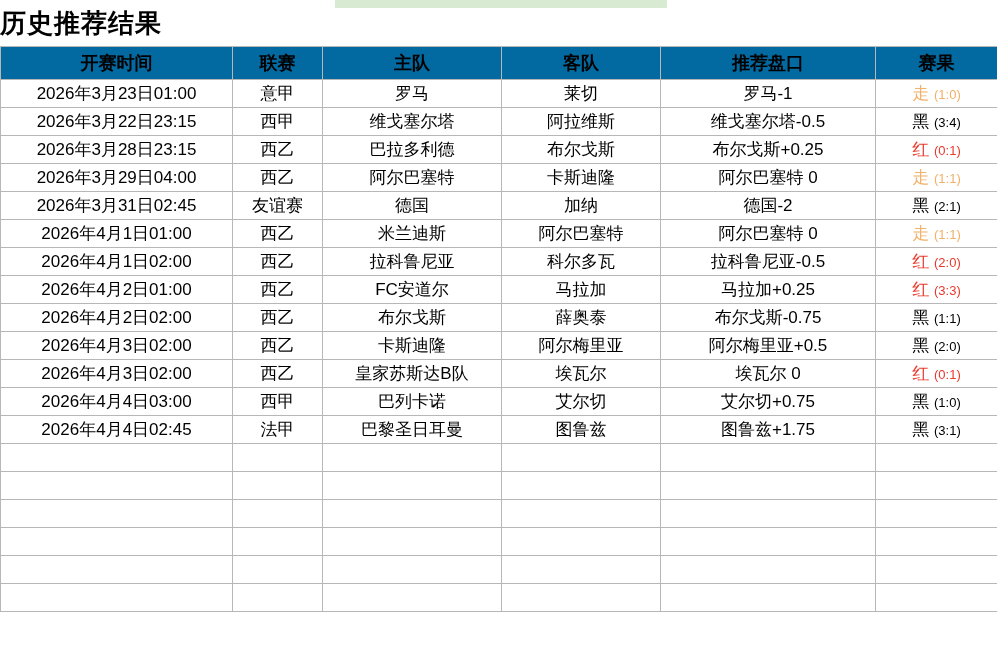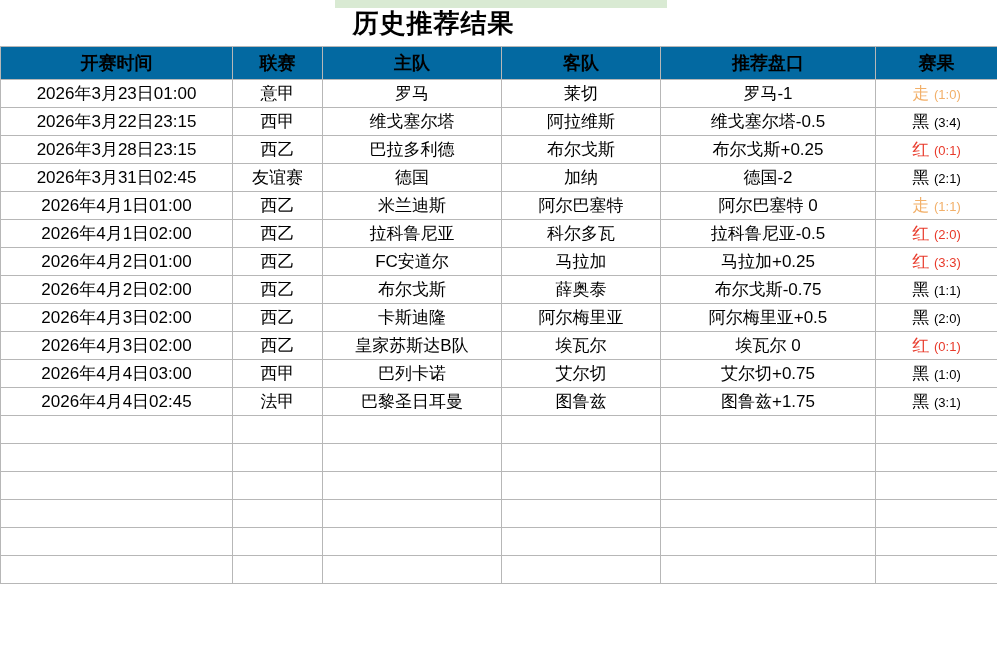--- a/index.html
+++ b/index.html
@@ -29,22 +29,20 @@
     background: #d9ead3;
   }
   .title-bar {
     position: absolute;
     left: 0;
     top: 0;
     width: 803px;
     height: 46px;
     display: flex;
     align-items: center;
-    justify-content: center;
-    margin-left: 32px;
   }
   .title-text {
     font-size: 26px;
     font-weight: bold;
     color: #000000;
     letter-spacing: 1px;
     line-height: 46px;
   }
   table.sheet {
     position: absolute;
@@ -142,20 +140,28 @@
         </tr>
         <tr>
           <td class="time-cell">2026年3月28日23:15</td>
           <td class="league-cell">西乙</td>
           <td>巴拉多利德</td>
           <td>布尔戈斯</td>
           <td>布尔戈斯+0.25</td>
           <td class="result-cell"><span class="res-red">红</span> <span class="res-score res-red"> (0:1)</span></td>
         </tr>
         <tr>
+          <td class="time-cell">2026年3月29日04:00</td>
+          <td class="league-cell">西乙</td>
+          <td>阿尔巴塞特</td>
+          <td>卡斯迪隆</td>
+          <td>阿尔巴塞特 0</td>
+          <td class="result-cell"><span class="res-push">走</span> <span class="res-score res-push"> (1:1)</span></td>
+        </tr>
+        <tr>
           <td class="time-cell">2026年3月31日02:45</td>
           <td class="league-cell">友谊赛</td>
           <td>德国</td>
           <td>加纳</td>
           <td>德国-2</td>
           <td class="result-cell"><span class="res-black">黑</span> <span class="res-score res-black"> (2:1)</span></td>
         </tr>
         <tr>
           <td class="time-cell">2026年4月1日01:00</td>
           <td class="league-cell">西乙</td>

